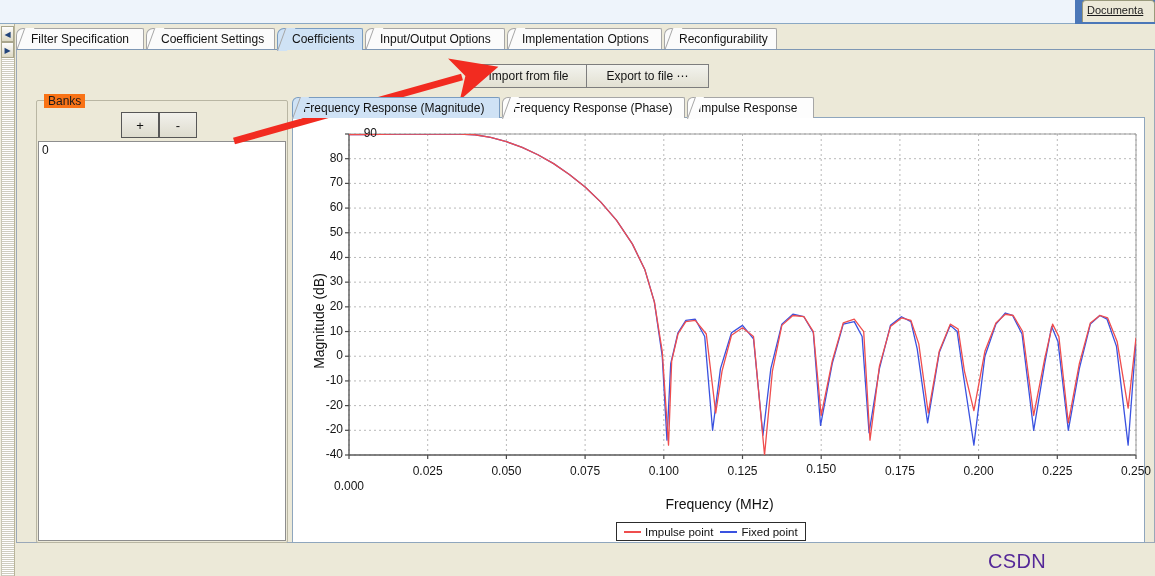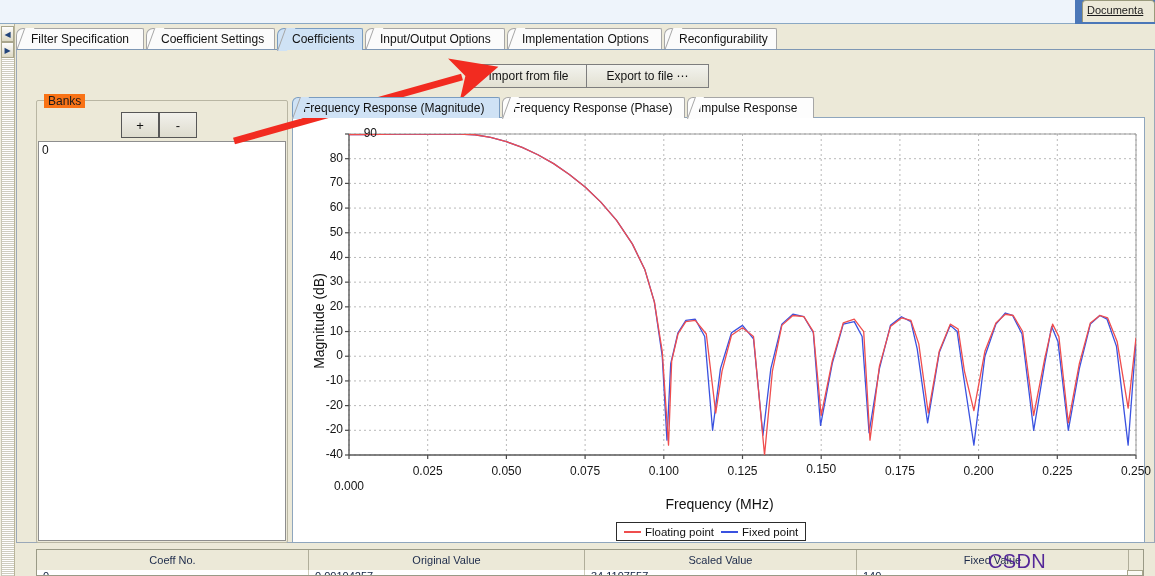--- a/index.html
+++ b/index.html
@@ -351,47 +351,30 @@
           <div class="xtick" style="left: 449.5px; top: 346px;">0.125</div>
           <div class="xtick" style="left: 528.2px; top: 344px;">0.150</div>
           <div class="xtick" style="left: 606.9px; top: 346px;">0.175</div>
           <div class="xtick" style="left: 685.6px; top: 346px;">0.200</div>
           <div class="xtick" style="left: 764.3px; top: 346px;">0.225</div>
           <div class="xtick" style="left: 843px; top: 346px;">0.250</div>
         </div>
       <div class="legendbox" id="legend">
           <span class="lgitem">
             <span class="lgline" style="background: rgb(239, 77, 77);"></span>
-            <span>Floating point</span>
+            <span>Impulse point</span>
           </span>
           <span class="lgitem">
             <span class="lgline" style="background: rgb(58, 82, 224);"></span>
             <span>Fixed point</span>
           </span>
         </div>
     </div>
   </div>
 
-  <div class="tablewrap">
-    <div class="thead" id="thead">
-        <div class="th" style="width: 272px;">Coeff No.</div>
-        <div class="th" style="width: 276px;">Original Value</div>
-        <div class="th" style="width: 272px;">Scaled Value</div>
-        <div class="th" style="width: 272px;">Fixed Value</div>
-      </div>
-    <div id="tbody">
-        <div class="tbody-row">
-          <div class="td" style="width: 272px;">0</div>
-          <div class="td" style="width: 276px;">0.00104257</div>
-          <div class="td" style="width: 272px;">34.1197557</div>
-          <div class="td" style="width: 272px;">140</div>
-        </div>
-      </div>
-    <div class="table-scroll"></div>
-  </div>
 
   <div class="watermark">CSDN @Black_Chao</div>
 
   <svg class="arrow">
     <defs>
       <marker id="ah" markerWidth="7" markerHeight="7" refX="1.2" refY="3.1" orient="auto">
         <path d="M0,0 L6.6,3.1 L0,6.2 L1.7,3.1 Z" fill="#f22b20"></path>
       </marker>
     </defs>
     <line x1="234" y1="141" x2="462" y2="77" stroke="#f22b20" stroke-width="7" marker-end="url(#ah)" stroke-linecap="butt"></line>

